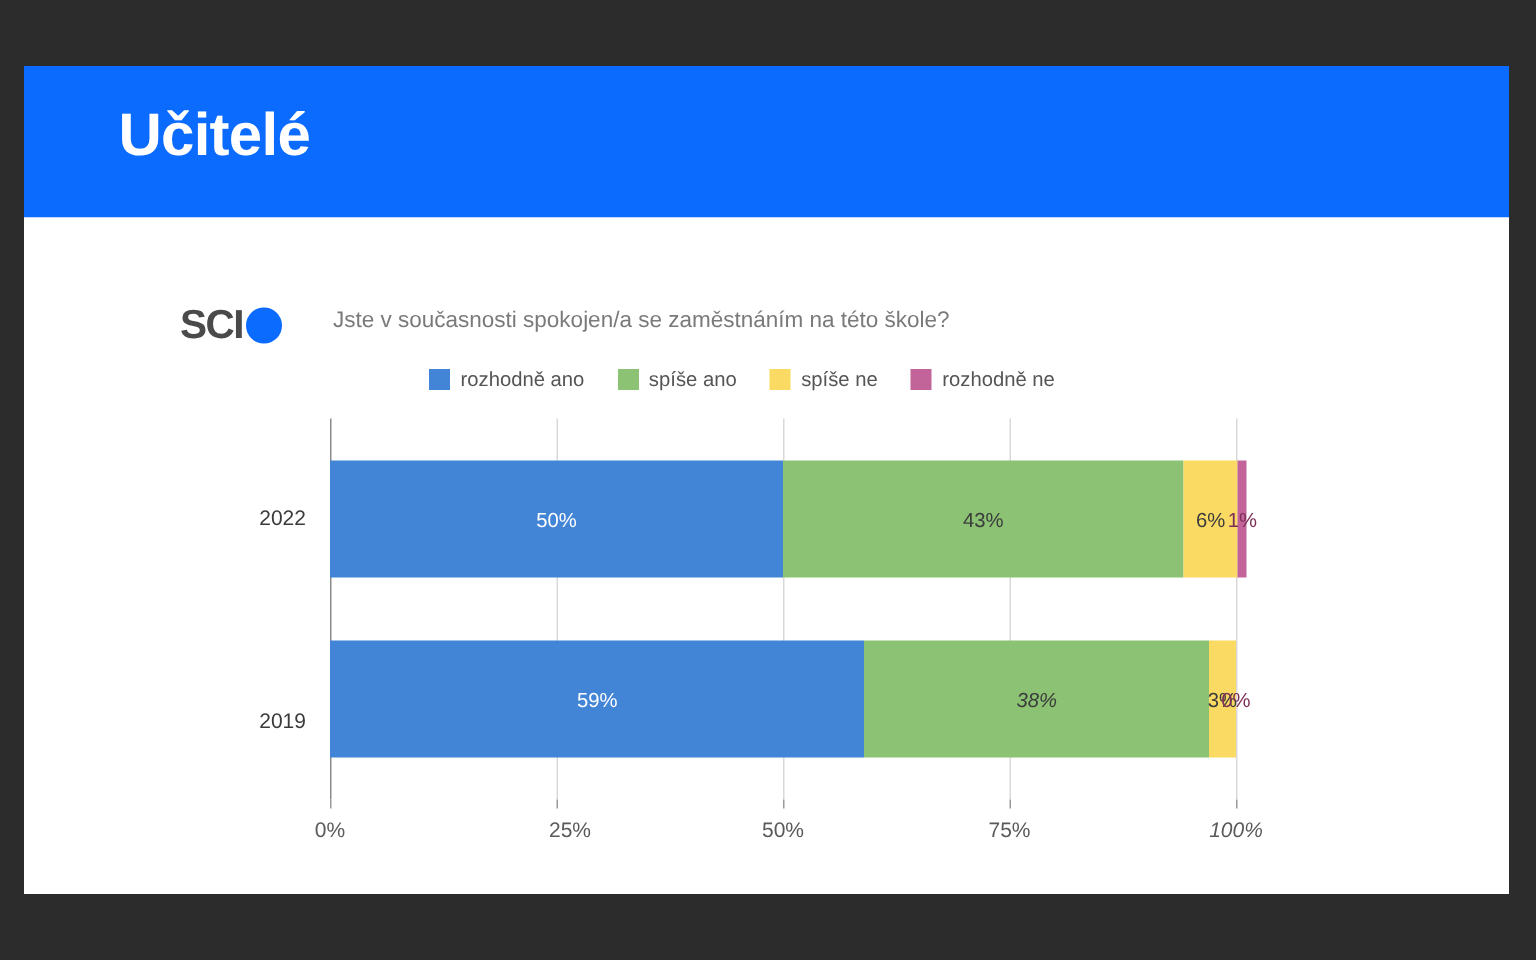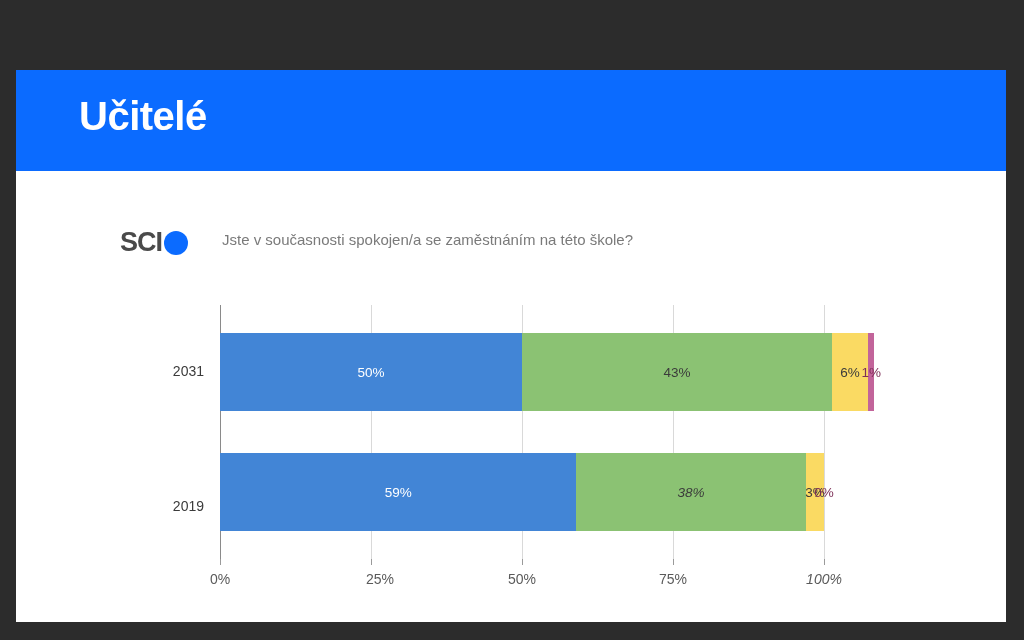--- a/index.html
+++ b/index.html
@@ -7,21 +7,20 @@
     width:1024px; height:640px;
     background:#2c2c2c;
     font-family:"Liberation Sans", sans-serif;
     overflow:hidden;
   }
   #slide {
     position:absolute;
     left:16px; top:44px;
     width:990px; height:552px;
     background:#ffffff;
-    margin-top:26px;
   }
   #banner {
     position:absolute; left:0; top:0;
     width:990px; height:101px;
     background:#0b6bff;
   }
   #banner-title {
     position:absolute;
     left:63px; top:24px;
     font-size:40px;
@@ -129,44 +128,62 @@
 
   <div id="content">
 
     <div id="logo">
       <span id="logo-text">SCI</span>
       <span id="logo-dot"></span>
     </div>
 
     <div id="question">Jste v současnosti spokojen/a se zaměstnáním na této škole?</div>
 
+    <div id="legend">
+        <div class="legend-item">
+          <span class="legend-swatch" style="background: rgb(66, 133, 214);"></span>
+          <span class="legend-label">rozhodně ano</span>
+        </div>
+        <div class="legend-item">
+          <span class="legend-swatch" style="background: rgb(139, 194, 115);"></span>
+          <span class="legend-label">spíše ano</span>
+        </div>
+        <div class="legend-item">
+          <span class="legend-swatch" style="background: rgb(250, 218, 99);"></span>
+          <span class="legend-label">spíše ne</span>
+        </div>
+        <div class="legend-item">
+          <span class="legend-swatch" style="background: rgb(194, 100, 154);"></span>
+          <span class="legend-label">rozhodně ne</span>
+        </div>
+      </div>
 
     <div id="axis-y"></div>
     <div id="plot">
         <div class="gridline" style="left: 0px; background: transparent;"></div>
         <div class="tick-mark" style="left: 0px; top: 254px;"></div>
         <div class="tick-label" style="left: 0px; top: 266px;">0%</div>
         <div class="gridline" style="left: 151px;"></div>
         <div class="tick-mark" style="left: 151px; top: 254px;"></div>
         <div class="tick-label" style="left: 160px; top: 266px;">25%</div>
         <div class="gridline" style="left: 302px;"></div>
         <div class="tick-mark" style="left: 302px; top: 254px;"></div>
         <div class="tick-label" style="left: 302px; top: 266px;">50%</div>
         <div class="gridline" style="left: 453px;"></div>
         <div class="tick-mark" style="left: 453px; top: 254px;"></div>
         <div class="tick-label" style="left: 453px; top: 266px;">75%</div>
         <div class="gridline" style="left: 604px;"></div>
         <div class="tick-mark" style="left: 604px; top: 254px;"></div>
         <div class="tick-label" style="left: 604px; top: 266px; font-style: italic;">100%</div>
-        <div class="year-label" style="left: -86px; top: 58px;">2031</div>
+        <div class="year-label" style="left: -86px; top: 58px;">2022</div>
         <div class="bar-row" style="top: 28px;">
           <div class="seg" style="width: 302px; background: rgb(66, 133, 214);">
             <span class="seg-label" style="color: rgb(255, 255, 255);">50%</span>
           </div>
-          <div class="seg" style="width: 310px; background: rgb(139, 194, 115);">
+          <div class="seg" style="width: 267px; background: rgb(139, 194, 115);">
             <span class="seg-label" style="color: rgb(59, 59, 59);">43%</span>
           </div>
           <div class="seg" style="width: 36.24px; background: rgb(250, 218, 99);">
             <span class="seg-label" style="color: rgb(59, 59, 59); position: absolute; left: 50%; transform: translateX(-50%);">6%</span>
           </div>
           <div class="seg" style="width: 6.04px; background: rgb(194, 100, 154);">
             <span class="seg-label" style="color: rgb(125, 47, 87); position: absolute; left: 50%; transform: translateX(-50%);">1%</span>
           </div>
         </div>
         <div class="year-label" style="left: -86px; top: 193px;">2019</div>

